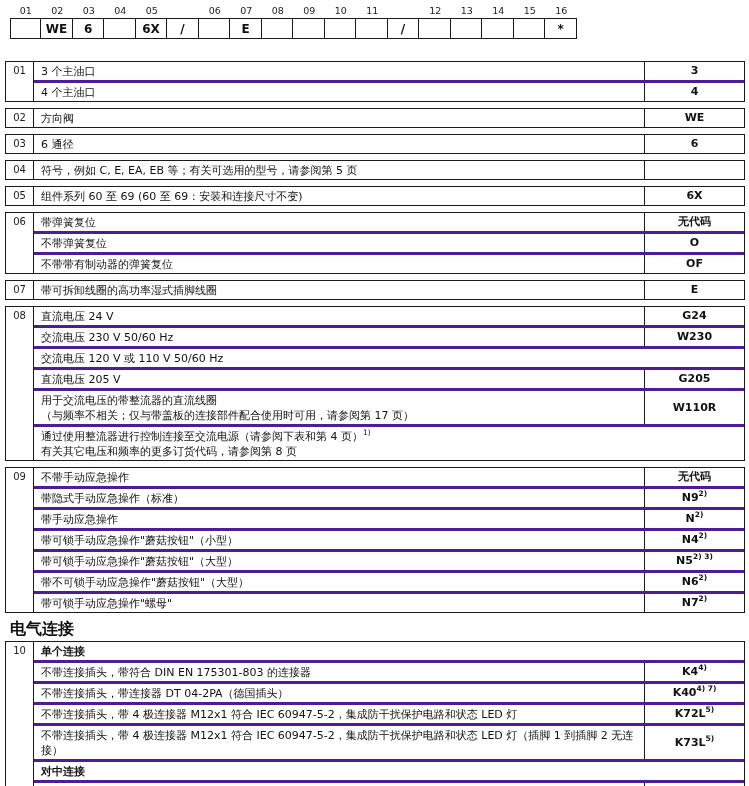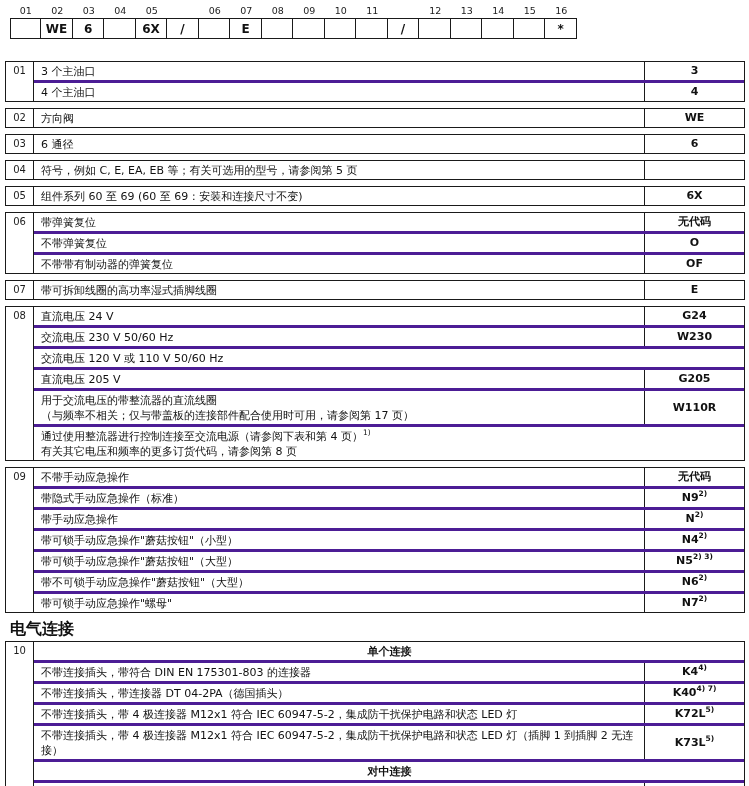--- a/index.html
+++ b/index.html
@@ -36,21 +36,21 @@
     flex: 0 0 28px; width: 28px; border-right: 1px solid #1a1a1a;
     font-size: 10px; text-align: center; padding-top: 3px; color: #1c1c1c;
   }
   .sec-rows { flex: 1; display: flex; flex-direction: column; min-width: 0; }
   .row { display: flex; border-top: 3px solid #4c1d95; }
   .row:first-child { border-top: none; }
   .desc {
     flex: 1; min-width: 0; padding: 2px 6px 1px 7px;
     font-size: 11px; line-height: 15px;
   }
-  .row.bold .desc { font-weight: bold; text-align: center; }
+  .row.bold .desc { font-weight: bold; }
   .code {
     flex: 0 0 100px; width: 100px; border-left: 1px solid #1a1a1a;
     display: flex; flex-direction: column; align-items: center; justify-content: center;
     font-weight: bold; font-size: 11px; line-height: 14px;
     text-align: center; padding: 1px 2px;
   }
   sup { font-size: 7.5px; line-height: 0; vertical-align: super; }
   .group-label {
     font-weight: bold; font-size: 16px; margin: 9px 0 0 5px; line-height: 13px;
   }

